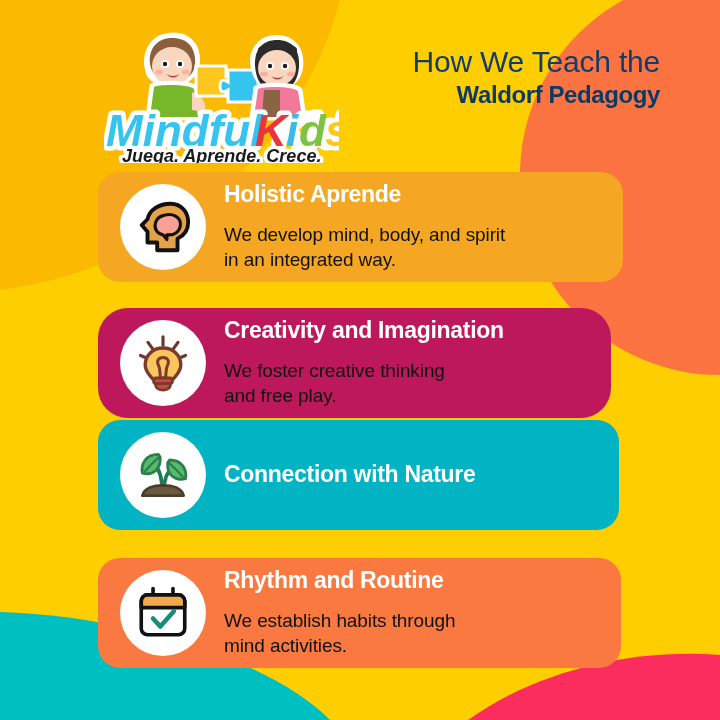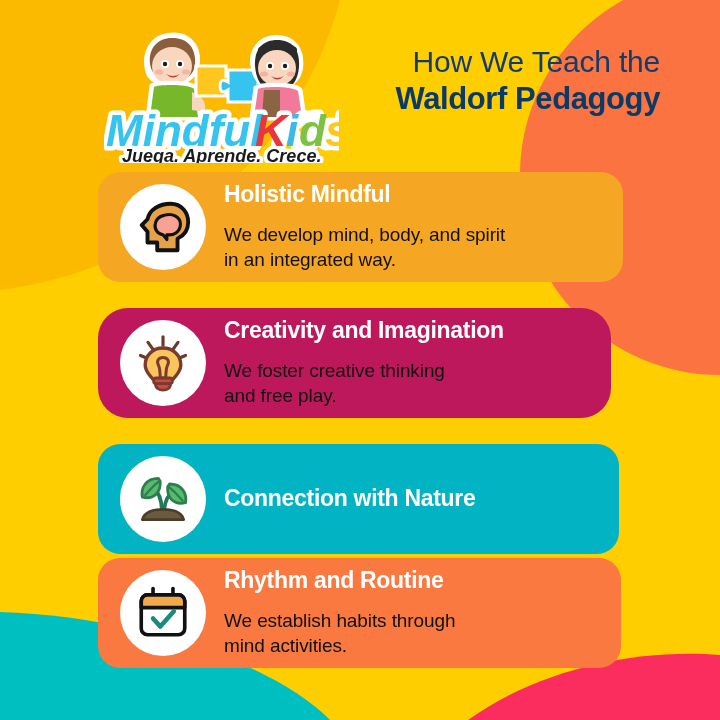--- a/index.html
+++ b/index.html
@@ -31,21 +31,21 @@
   .title-block{
     position:absolute;left:340px;top:44px;width:320px;
     text-align:right;
     line-height:1.18;
   }
   .title-line1{
     font-size:30px;font-weight:400;color:#123C6B;
     letter-spacing:-0.2px;white-space:nowrap;
   }
   .title-line2{
-    font-size:31px;font-weight:bold;color:#0C3A66;
+    font-size:24px;font-weight:bold;color:#0C3A66;
     letter-spacing:-0.4px;white-space:nowrap;margin-top:2px;
   }
 
   
   .card{
     position:absolute;
     left:98px;
     height:110px;
     border-radius:22px;
     display:flex;align-items:center;
@@ -79,21 +79,21 @@
     font-size:19px;
     font-weight:400;
     line-height:1.32;
     margin-top:15px;
     letter-spacing:-0.1px;
     white-space:pre-line;
   }
 
   #card-0{top:172px;width:525px;background:#F5A623;}
   #card-1{top:308px;width:513px;background:#be185d;border-radius:30px;}
-  #card-2{top:444px;width:521px;background:#02B3C4;}
+  #card-2{top:420px;width:521px;background:#02B3C4;}
   #card-3{top:558px;width:523px;background:#F97941;}
 </style>
 </head>
 <body>
 
 <div id="poster">
 
   <svg class="bg-layer" viewBox="0 0 720 720" xmlns="http://www.w3.org/2000/svg">
     <rect x="0" y="0" width="720" height="720" fill="#FFCE00"></rect>
 
@@ -171,21 +171,21 @@
   </div>
 
   <div class="card" id="card-0">
     <div class="icon-badge">
       <svg viewBox="0 0 64 64" width="62" height="62" xmlns="http://www.w3.org/2000/svg">
         <path d="M40,8 C51,8 58,17 58,27 C58,35 53,41 47,44 L47,56 L26,56 L26,48 L16,48 L16,37 L10,30 L16,24 C18,14 28,8 40,8 Z" fill="#E5A246" stroke="#111111" stroke-width="4" stroke-linejoin="round"></path>
         <path d="M33,20 C42,17 50,22 50,29 C50,37 43,41 36,40 L36,45 L32,40 C26,39 23,34 24,29 C25,23 28,21 33,20 Z" fill="#F9A193" stroke="#111111" stroke-width="3.2" stroke-linejoin="round"></path>
       </svg>
     </div>
     <div class="card-text">
-      <div class="card-title">Holistic Mindful</div>
+      <div class="card-title">Holistic Aprende</div>
       <div class="card-desc">We develop mind, body, and spirit
 in an integrated way.</div>
     </div>
   </div>
 
   <div class="card" id="card-1">
     <div class="icon-badge">
       <svg viewBox="0 0 64 64" width="60" height="60" xmlns="http://www.w3.org/2000/svg">
         <g stroke="#6B3A2A" stroke-width="3.4" stroke-linecap="round">
           <line x1="32" y1="4" x2="32" y2="13"></line>

